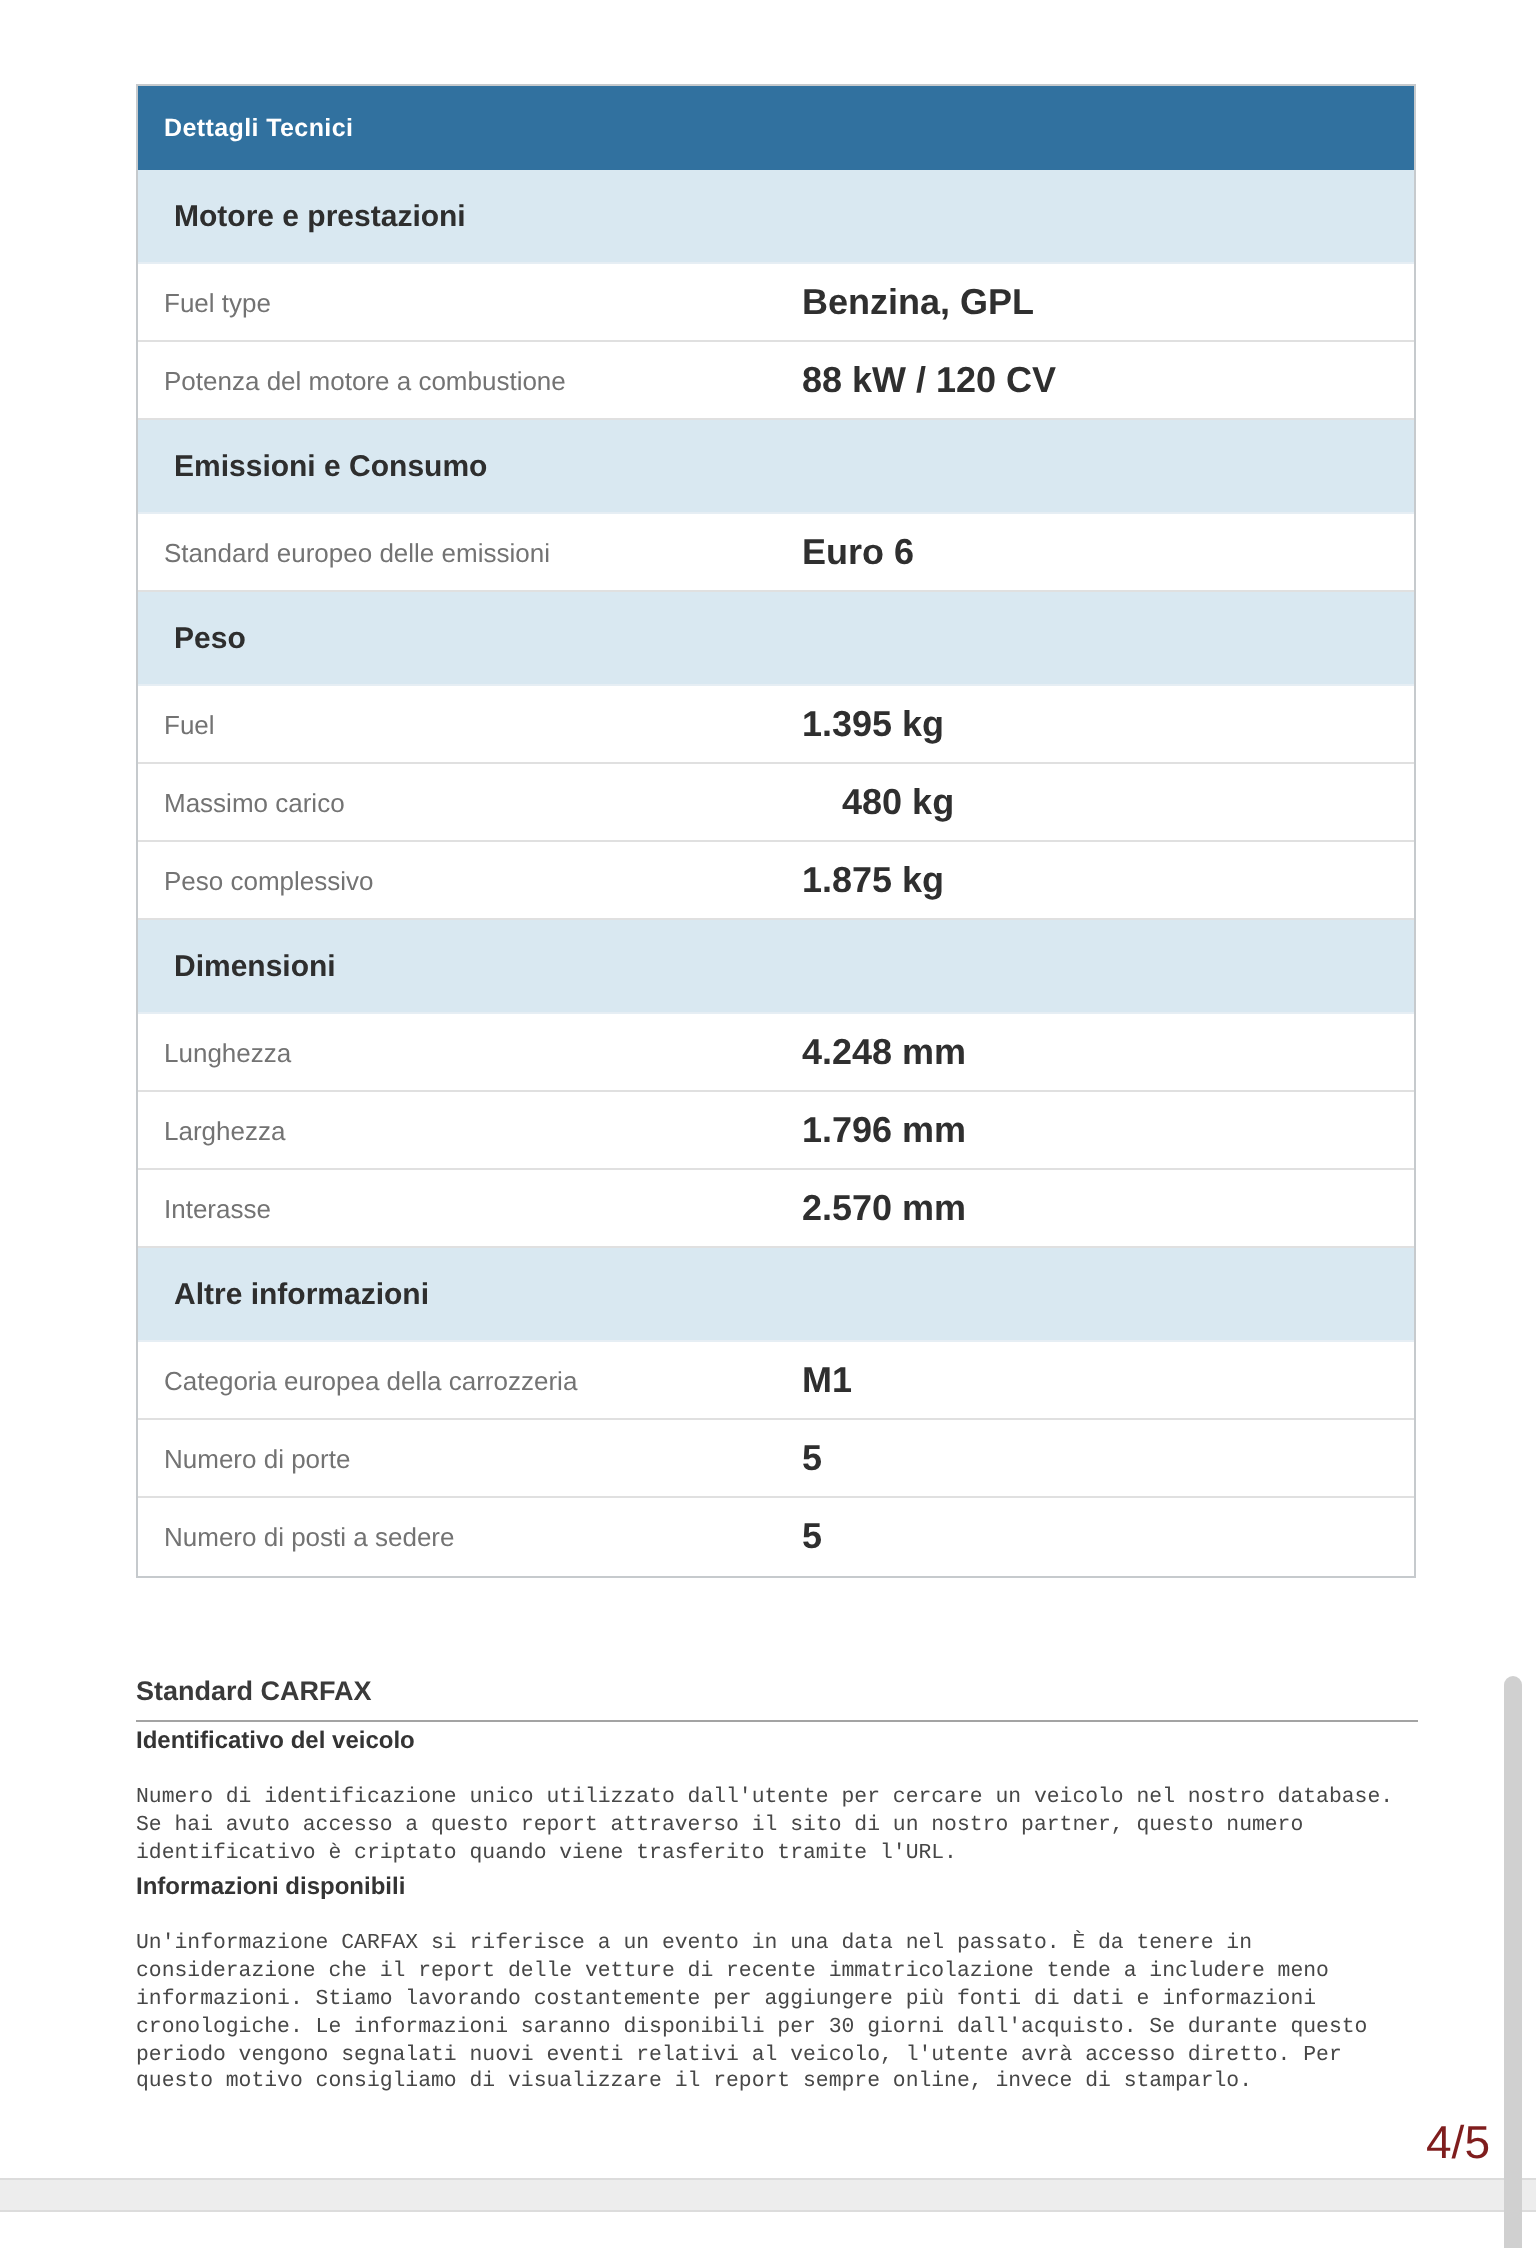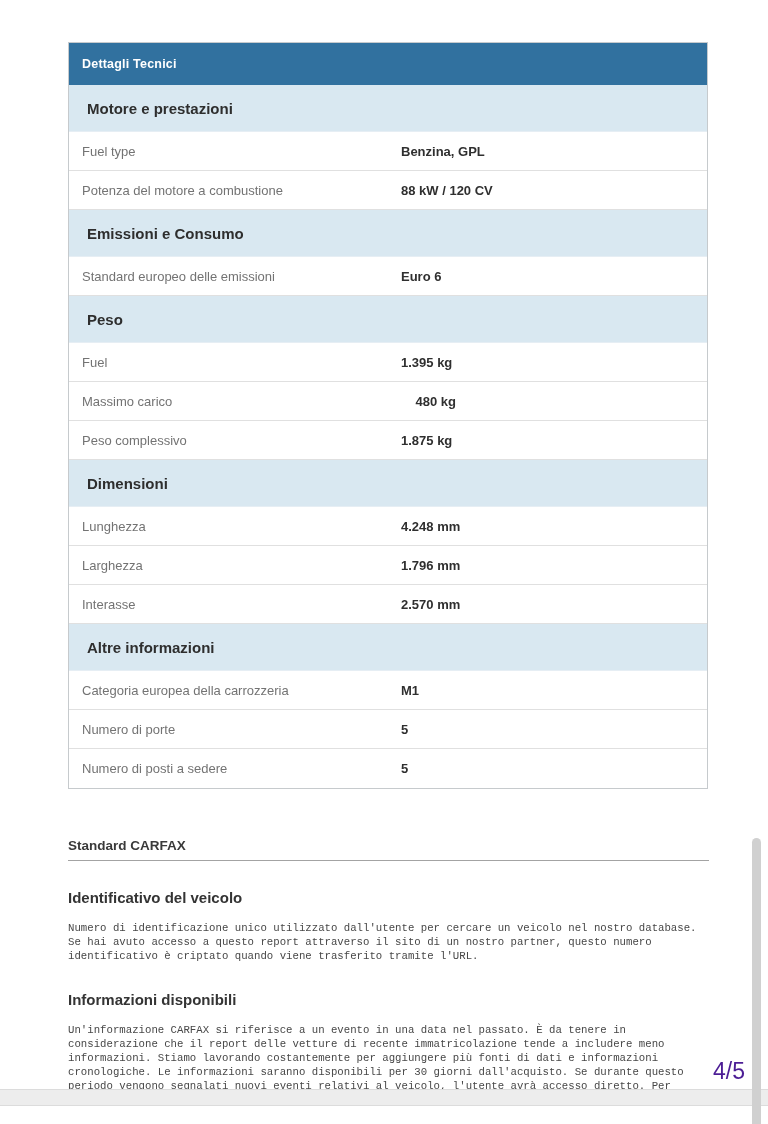--- a/index.html
+++ b/index.html
@@ -68,21 +68,21 @@
   }
   .row:last-child { border-bottom: none; }
   .row .label {
     padding-left: 13px;
     font-size: 13px;
     color: #737373;
   }
   .row .value {
     position: absolute;
     left: 332px;
-    font-size: 13px;
+    font-size: 18px;
     font-weight: bold;
     color: #2f2f2f;
     white-space: pre;
   }
 
   
   .glossary {
     position: absolute;
     left: 68px;
     top: 838px;
@@ -93,40 +93,40 @@
     font-weight: bold;
     color: #3a3a3a;
   }
   .glossary-rule {
     margin-top: 7px;
     border-top: 1px solid #a3a3a3;
     height: 0;
     width: 100%;
   }
   .entry-head {
-    margin-top: 28px;
-    font-size: 15px;
+    margin-top: 2px;
+    font-size: 12px;
     font-weight: bold;
     color: #343434;
   }
   .entry-body {
     margin-top: 16px;
     font-size: 10.7px;
     line-height: 13.8px;
     color: #474747;
     font-family: Liberation Mono, monospace;
   }
 
   
   .page-indicator {
     position: absolute;
     top: 1058px;
     right: 23px;
     font-size: 23px;
-    color: #4c1d95;
+    color: #7f1d1d;
   }
   .bottom-band {
     position: absolute;
     left: 0;
     top: 1089px;
     width: 768px;
     height: 15px;
     background: #ededed;
     border-top: 1px solid #dcdcdc;
     border-bottom: 1px solid #dcdcdc;

